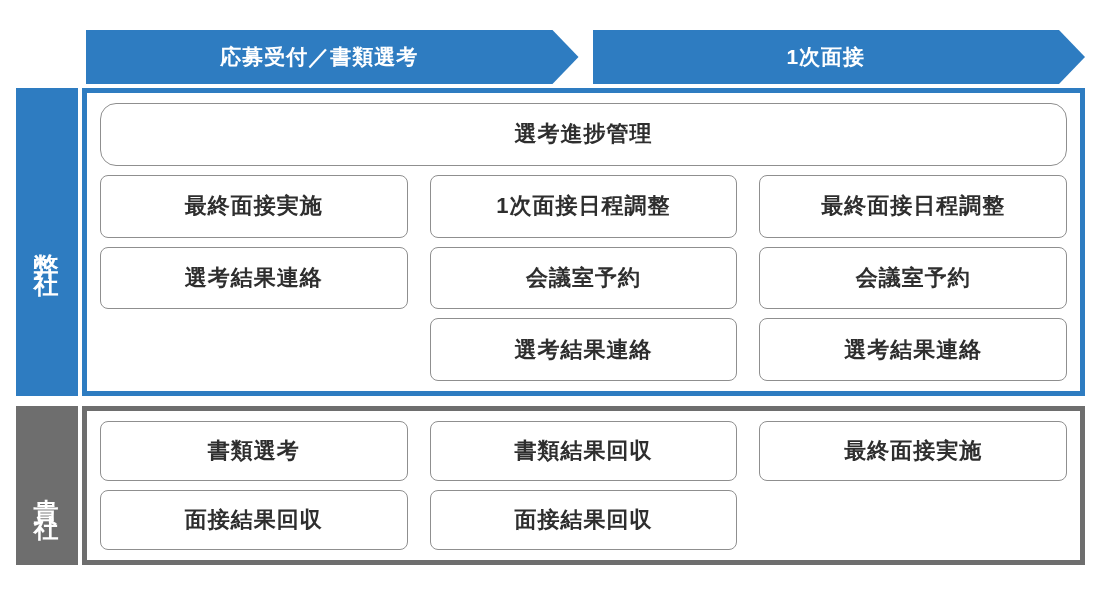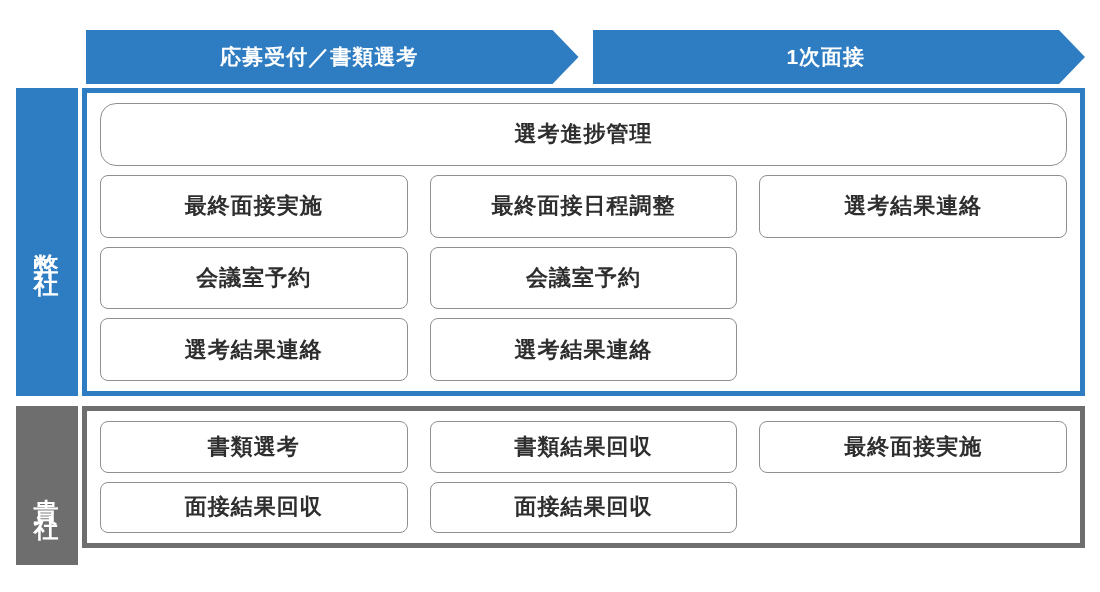--- a/index.html
+++ b/index.html
@@ -68,21 +68,21 @@
     gap: 9px 22px;
   }
   .container.blue-border {
     top: 88px;
     height: 308px;
     border: 5px solid #2E7CC1;
     grid-template-rows: repeat(4, 1fr);
   }
   .container.gray-border {
     top: 406px;
-    height: 142px;
+    height: 159px;
     border: 5px solid #6E6E6E;
     grid-template-rows: repeat(2, 1fr);
   }
 
   
   .box {
     border: 1px solid #8f8f8f;
     border-radius: 8px;
     background: #ffffff;
     display: flex;
@@ -108,20 +108,21 @@
     <div class="arrow">
       <span>1次面接</span>
     </div>
   </div>
 
   <div class="side-label blue">弊社</div>
   <div class="container blue-border">
     <div class="box full">選考進捗管理</div>
 
     <div class="box">最終面接実施</div>
+    <div class="box">1次面接日程調整</div>
     <div class="box">最終面接日程調整</div>
 
     <div class="box">選考結果連絡</div>
     <div class="box">会議室予約</div>
     <div class="box">会議室予約</div>
 
     <div class="box empty"></div>
     <div class="box">選考結果連絡</div>
     <div class="box">選考結果連絡</div>
   </div>

